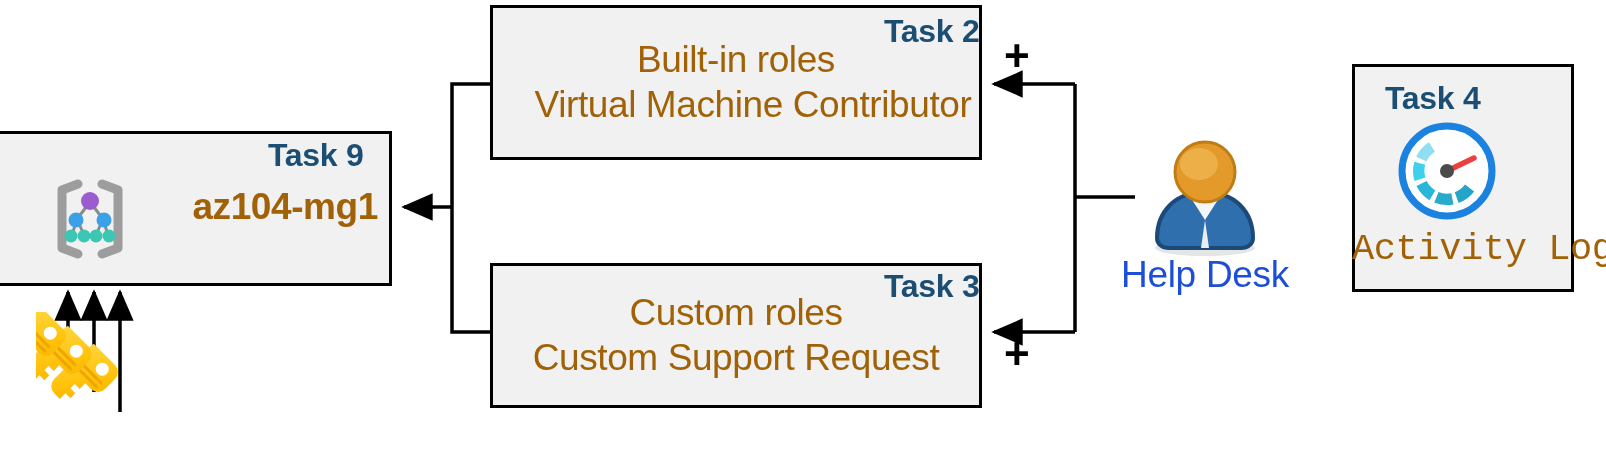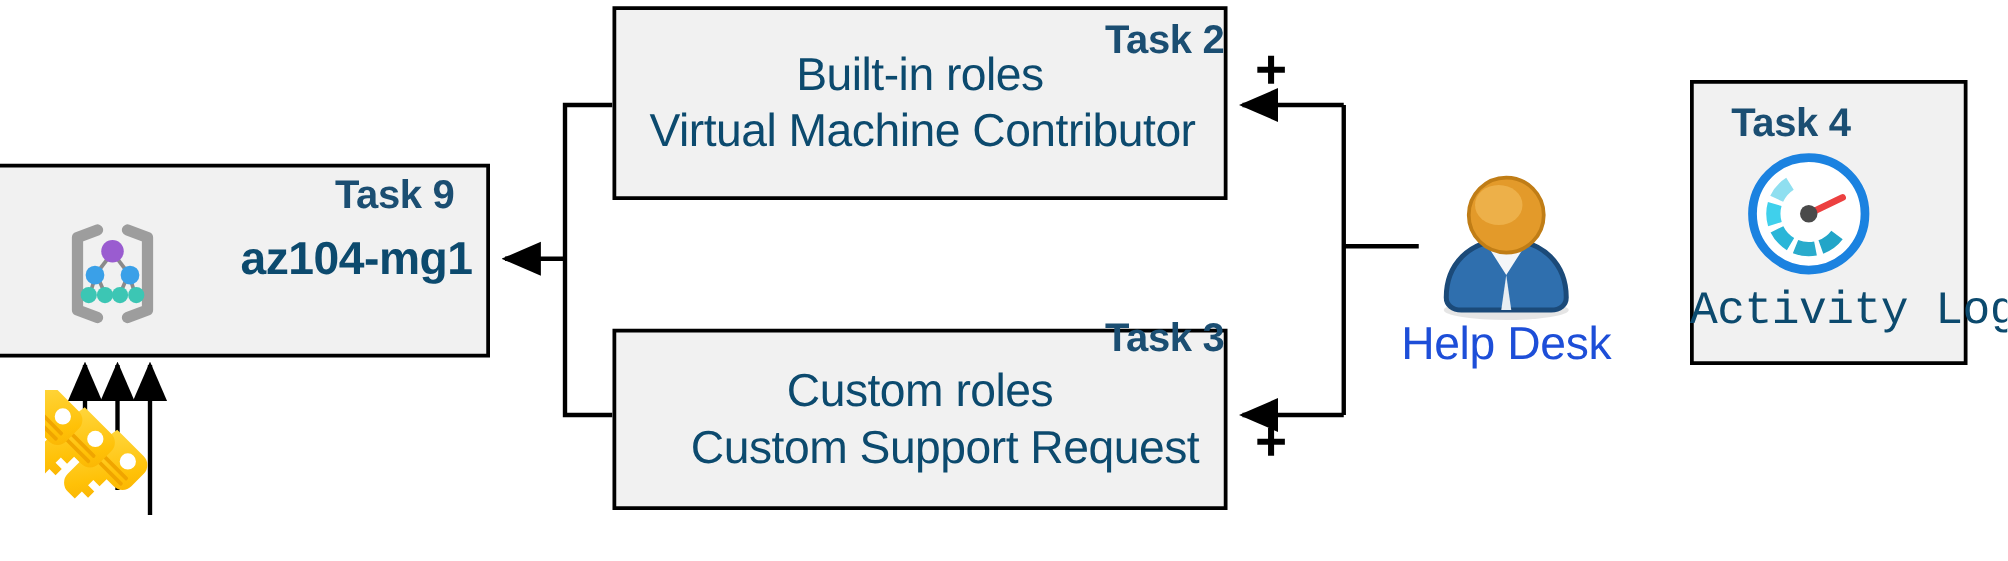--- a/index.html
+++ b/index.html
@@ -24,21 +24,21 @@
   .task-label {
     position: absolute;
     color: #1b4e72;
     font-weight: bold;
     font-size: 32px;
     letter-spacing: -0.3px;
     white-space: nowrap;
   }
   .box-text {
     position: absolute;
-    color: #0c4a6e;
+    color: #a16207;
     font-size: 37px;
     font-weight: 400;
     text-align: center;
     white-space: nowrap;
     letter-spacing: -0.4px;
   }
   .plus {
     position: absolute;
     color: #000000;
     font-size: 44px;
@@ -110,26 +110,26 @@
       <circle cx="23" cy="58" r="6.5" fill="#3cc6b4"></circle>
       <circle cx="36" cy="58" r="6.5" fill="#3cc6b4"></circle>
       <circle cx="48" cy="58" r="6.5" fill="#3cc6b4"></circle>
       <circle cx="61" cy="58" r="6.5" fill="#3cc6b4"></circle>
     </svg>
   </div>
 
   <div class="task-box" style="left:490px; top:5px; width:492px; height:155px;"></div>
   <div class="task-label" style="left:884px; top:13px;">Task 2</div>
   <div class="box-text" style="left:490px; top:39px; width:492px;">Built-in roles</div>
-  <div class="box-text" style="left:492px; top:84px; width:492px;">Virtual Machine Contributor</div>
+  <div class="box-text" style="left:507px; top:84px; width:492px;">Virtual Machine Contributor</div>
 
   <div class="task-box" style="left:490px; top:263px; width:492px; height:145px;"></div>
-  <div class="task-label" style="left:884px; top:252px;">Task 3</div>
+  <div class="task-label" style="left:884px; top:268px;">Task 3</div>
   <div class="box-text" style="left:490px; top:292px; width:492px;text-align:center;">Custom roles</div>
-  <div class="box-text" style="left:490px; top:337px; width:492px;padding-left:20px;">Custom Support Request</div>
+  <div class="box-text" style="left:490px; top:337px; width:492px;">Custom Support Request</div>
 
   <div class="plus" style="left:1004px; top:34px;">+</div>
   <div class="plus" style="left:1004px; top:332px;">+</div>
 
   <div class="icon-abs" style="left:1135px; top:138px; width:140px; height:120px;">
     <svg width="140" height="120" viewBox="0 0 140 120">
       <ellipse cx="70" cy="110" rx="50" ry="8" fill="#000000" opacity="0.10"></ellipse>
       <path d="M70,54 C40,54 22,74 22,100 C22,106 27,110 34,110 L106,110 C113,110 118,106 118,100 C118,74 100,54 70,54 Z" fill="#2f6fae"></path>
       <path d="M70,54 C40,54 22,74 22,100 C22,106 27,110 34,110 L106,110 C113,110 118,106 118,100 C118,74 100,54 70,54 Z" fill="none" stroke="#1b4a79" stroke-width="4"></path>
       <path d="M54,57 L70,82 L86,57 L78,53 L70,64 L62,53 Z" fill="#f4f6f8"></path>

